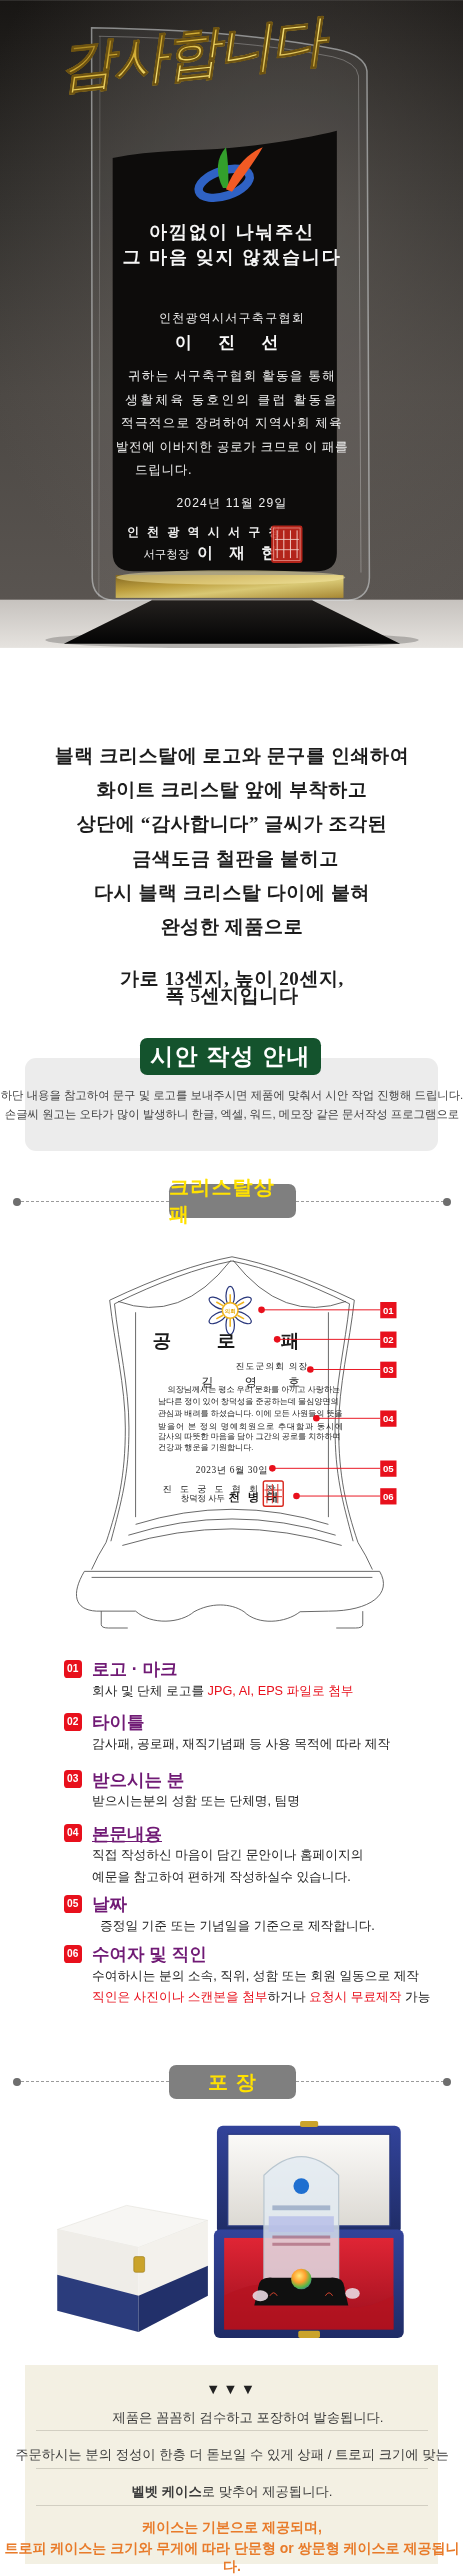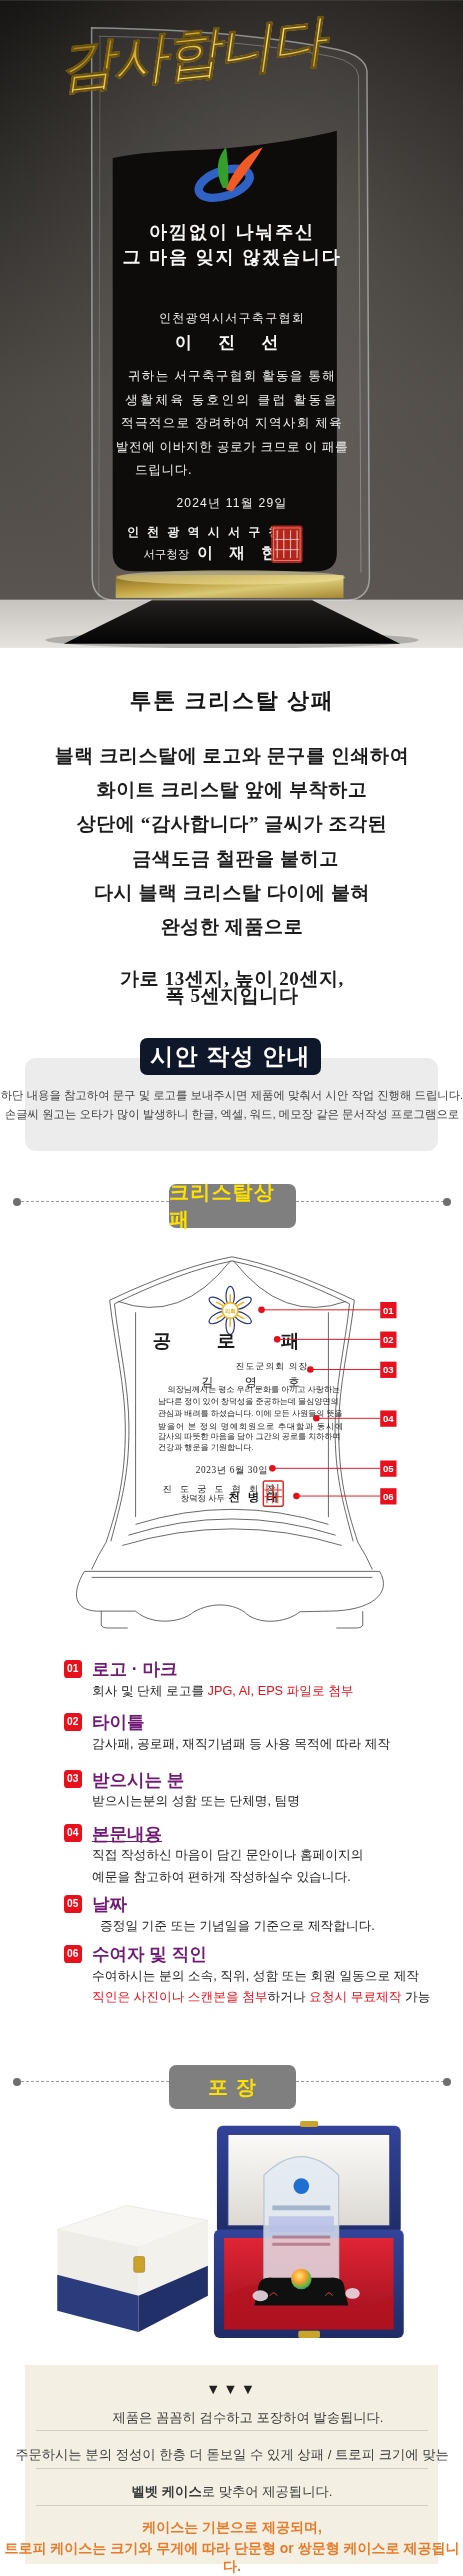--- a/index.html
+++ b/index.html
@@ -6,25 +6,25 @@
   body{font-family:"Liberation Sans", sans-serif;}
   #page{position:relative;width:464px;height:2576px;margin:0 auto;background:#fff;overflow:hidden;}
   .abs{position:absolute;}
   [data-bind]{white-space:pre-wrap;}
   .center{left:0;right:0;text-align:center;}
   .serif{font-family:"Liberation Serif", serif;}
   .desc-title{top:686px;font-size:22px;font-weight:700;color:#151515;letter-spacing:1.8px;}
   .desc-line{font-size:19px;font-weight:600;color:#1c1c1c;letter-spacing:0.6px;}
   .guide-box{left:25px;top:1058px;width:413px;height:93px;background:#ececec;border-radius:11px;}
   .guide-line{font-size:11.4px;color:#3f3f3f;}
-  .guide-btn{left:140px;top:1038px;width:181px;height:37px;background:#0f172a;border-radius:7.2px;display:flex;align-items:center;justify-content:center;}
+  .guide-btn{left:140px;top:1038px;width:181px;height:37px;background:#14532d;border-radius:7.2px;display:flex;align-items:center;justify-content:center;}
   .guide-btn span{color:#ffffff;font-size:23px;font-weight:800;letter-spacing:1.2px;}
   .dash-line{border-top:1.8px dashed #9a9a9a;height:0;left:20.5px;width:423px;}
   .dash-dot{width:7.8px;height:7.8px;border-radius:50%;background:#6e6e6e;}
-  .badge{left:169px;width:127px;height:44px;background:#7f7f7f;border-radius:7.2px;display:flex;align-items:center;justify-content:center;}
+  .badge{left:169px;width:127px;height:34px;background:#7f7f7f;border-radius:7.2px;display:flex;align-items:center;justify-content:center;}
   .badge span{color:#ffe100;font-size:20px;font-weight:800;letter-spacing:1.2px;}
   .leg-num{left:64px;width:17.5px;height:17.5px;border-radius:3.6px;background:#e8101c;display:flex;align-items:center;justify-content:center;}
   .leg-num span{color:#fff;font-size:10.2px;font-weight:800;}
   .leg-title{left:92px;font-size:17.5px;font-weight:800;color:#701a75;}
   .leg-body{left:92px;font-size:12.7px;color:#232323;}
   .red{color:#e8101c;}
   .notes-box{left:25px;top:2365px;width:413px;height:199px;background:#f3f0e3;}
   .note-line{font-size:13.3px;color:#3b3b3b;}
   .note-div{left:36px;width:392px;height:0;border-top:0.6px solid #d2cfc2;}
   .note-orange{font-size:14px;font-weight:800;color:#e87b2a;}
@@ -103,21 +103,20 @@
     </text>
 
     <g>
       <rect x="450" y="872" width="52" height="62" rx="4" fill="#c1271c" opacity="0.92"></rect>
       <rect x="454" y="876" width="44" height="54" fill="none" stroke="#e89a90" stroke-width="1.2"></rect>
       <path d="M460,880 v46 M471,880 v46 M482,880 v46 M493,880 v46" stroke="#f2cfc8" stroke-width="1.6" fill="none"></path>
       <path d="M456,895 h40 M456,912 h40" stroke="#f2cfc8" stroke-width="1.4" fill="none"></path>
     </g>
   </svg>
 
-  <div class="abs center serif desc-title" data-bind="description.title">투톤 크리스탈 상패</div>
   <div class="abs center serif desc-line" style="top:743px;" data-bind="description.lines.0">블랙 크리스탈에 로고와 문구를 인쇄하여</div>
   <div class="abs center serif desc-line" style="top:777px;" data-bind="description.lines.1">화이트 크리스탈 앞에 부착하고</div>
   <div class="abs center serif desc-line" style="top:811px;" data-bind="description.lines.2">상단에 “감사합니다” 글씨가 조각된</div>
   <div class="abs center serif desc-line" style="top:846px;margin-left:7px;" data-bind="description.lines.3">금색도금 철판을 붙히고</div>
   <div class="abs center serif desc-line" style="top:880px;" data-bind="description.lines.4">다시 블랙 크리스탈 다이에 붙혀</div>
   <div class="abs center serif desc-line" style="top:914px;" data-bind="description.lines.5">완성한 제품으로</div>
   <div class="abs center serif desc-line" style="top:966px;" data-bind="description.lines.6">가로 13센지, 높이 20센지,</div>
   <div class="abs center serif desc-line" style="top:983px;" data-bind="description.lines.7">폭 5센지입니다</div>
 
   <div class="abs guide-box"></div>

